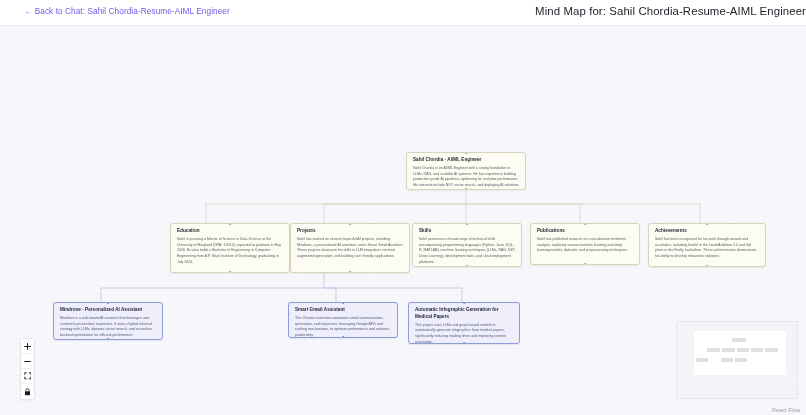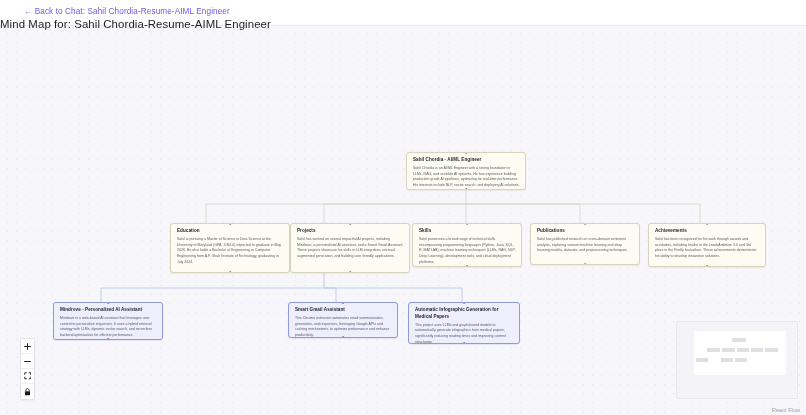--- a/index.html
+++ b/index.html
@@ -20,22 +20,22 @@
     border-bottom: 1px solid #e8e8ee;
     z-index: 40;
   }
   .back-link {
     position: absolute; left: 24px; top: 7px;
     font-size: 8.2px; color: #6b5ce7;
     text-decoration: none; white-space: nowrap;
     letter-spacing: .1px;
   }
   .header-title {
-    position: absolute; left: 0; top: 18px;
-    width: 806px; text-align: left;
+    position: absolute; left: 0; top: 5px;
+    width: 806px; text-align: right;
     font-size: 11.4px; color: #1d1d26;
     letter-spacing: .1px;
   }
 
   
   .canvas {
     position: absolute; left: 0; top: 26px;
     width: 806px; height: 389px;
     background-color: #f7f7fb;
     background-image:

